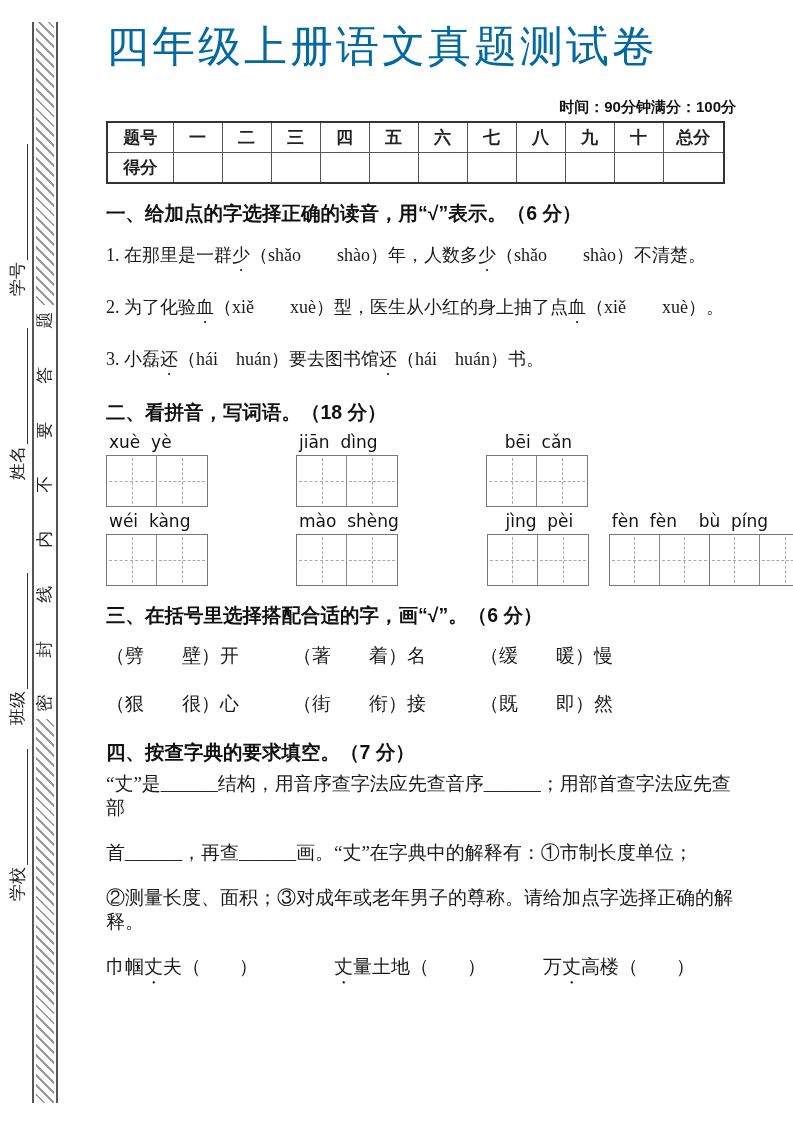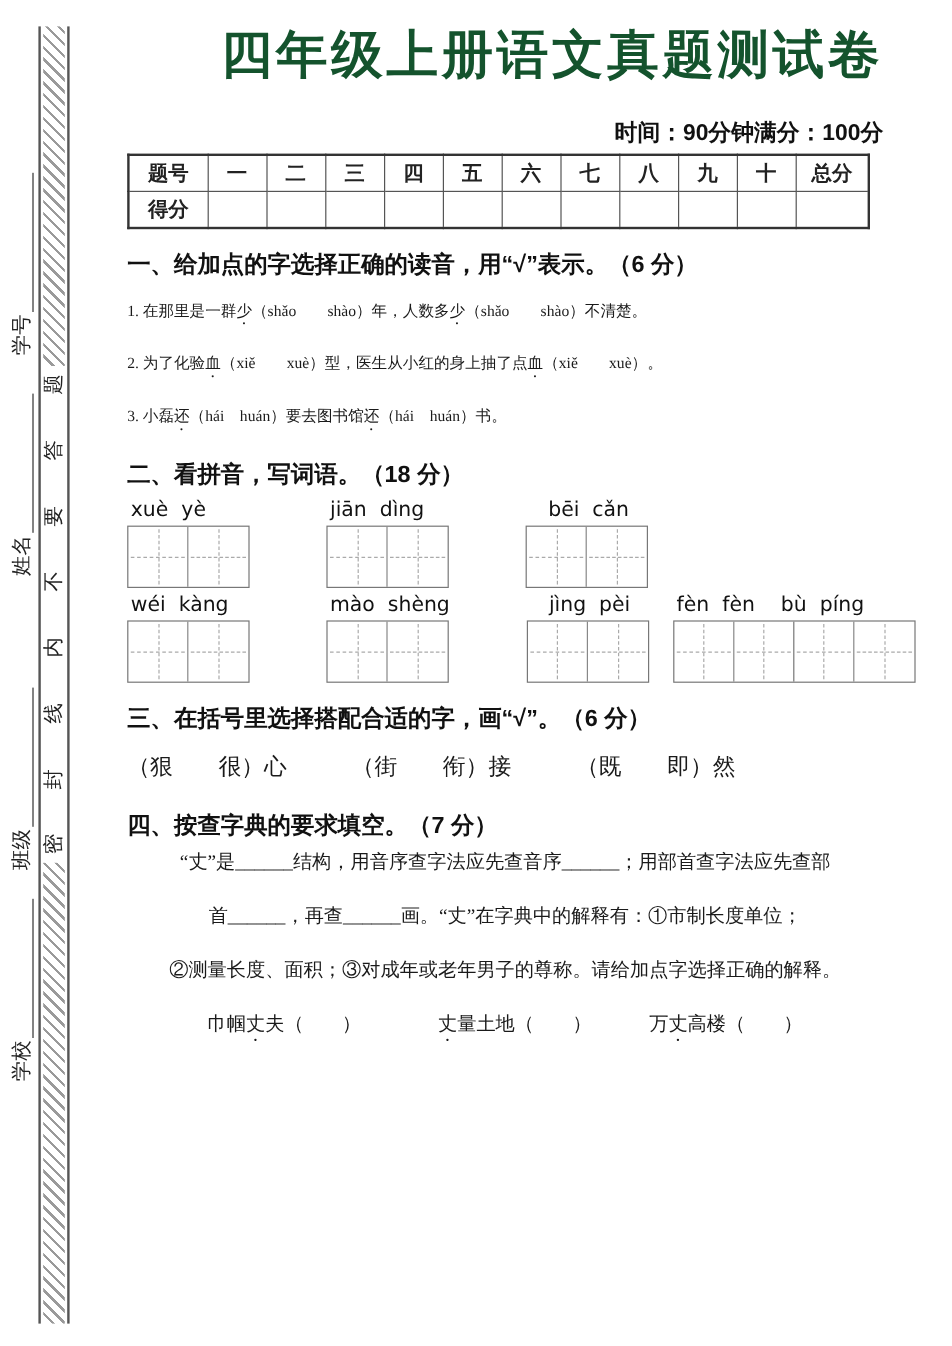--- a/index.html
+++ b/index.html
@@ -29,70 +29,70 @@
   .hatch { margin:0 2px; background:repeating-linear-gradient(45deg, transparent 0 5px, #9a9a9a 5px 7px); }
   .hatch-top { height:283px; }
   .hatch-bottom { flex:1; }
   .seal-chars { display:flex; flex-direction:column; justify-content:space-between; height:402px; padding:6px 0; }
   .seal-char { display:block; transform:rotate(-90deg); font-size:17px; line-height:1.1; color:#222; text-align:center; }
 
   
   .content { position:absolute; left:106px; top:0; width:630px; }
 
   .paper-title {
-    margin:20px 0 0; text-align:right; font-family:"Liberation Sans",sans-serif;
-    font-weight:bold; font-size:43px; letter-spacing:3px; line-height:1.25; color:#14532d;
+    margin:20px 0 0; text-align:left; font-family:"Liberation Sans",sans-serif;
+    font-weight:normal; font-size:43px; letter-spacing:3px; line-height:1.25; color:#0369a1;
   }
   .paper-subtitle {
     margin:14px 0 0; text-align:center; font-family:"Liberation Sans",sans-serif;
     font-weight:bold; font-size:33px; letter-spacing:1px; color:#111;
   }
   .time-info {
     margin:24px 0 4px; text-align:right; font-family:"Liberation Sans",sans-serif;
-    font-weight:bold; font-size:19px; color:#111;
+    font-weight:bold; font-size:15px; color:#111;
   }
 
   table.score-table { border-collapse:collapse; width:527px; table-layout:fixed; }
   table.score-table td {
     border:1px solid #555; height:29px; text-align:center; vertical-align:middle;
     font-size:17px; font-weight:bold; color:#222; padding:0;
   }
   table.score-table { border:2px solid #333; }
   col.c-label { width:66px; } col.c-num { width:49px; } col.c-total { width:61px; }
 
   .sec-heading {
     font-family:"Liberation Sans",sans-serif; font-weight:bold; font-size:19.5px;
     margin:16px 0 6px; color:#111; white-space:pre-wrap;
   }
-  .q-line { font-size:13px; margin:16px 0 20px; white-space:pre-wrap; color:#1a1a1a; }
+  .q-line { font-size:18px; margin:16px 0 20px; white-space:pre-wrap; color:#1a1a1a; }
 
   .dot-under {
     -webkit-text-emphasis-style:filled dot; -webkit-text-emphasis-position:under;
     text-emphasis-style:filled dot; text-emphasis-position:under right;
   }
 
   
   .grid-row { display:flex; align-items:flex-end; margin:2px 0 4px; }
-  .grid-block { margin-right:64px; }
+  .grid-block { margin-right:88px; }
   .grid-row .grid-block:nth-child(3) { margin-right:20px;text-align:center; }
   .grid-row .grid-block:last-child { margin-right:0; }
   .pinyin { font-family:"DejaVu Sans",sans-serif; font-size:17px; color:#111; white-space:pre; margin:0 0 3px 3px; }
   .grid { display:flex; border:1.6px solid #777; width:max-content; background:#fff; }
   .gcell { position:relative; width:50px; height:50px; border-right:1px solid #888; box-sizing:border-box; }
   .grid .gcell:last-child { border-right:none; }
   .grid.g4 .gcell:nth-child(2) { border-right:1.8px solid #777; }
   .gcell::before { content:""; position:absolute; left:50%; top:2px; bottom:2px; border-left:1px dashed #aaa; }
   .gcell::after  { content:""; position:absolute; top:50%; left:2px; right:2px; border-top:1px dashed #aaa; }
 
   
   .pair-row { display:flex; margin:14px 0 22px; font-size:19px; }
   .pair-row .pair { width:187px; white-space:pre; }
   .pair-row .pair:last-child { width:auto; }
 
-  .para-line { font-size:16px; margin:0 0 21px; white-space:pre-wrap; line-height:24px;text-align:center; }
+  .para-line { font-size:19px; margin:0 0 21px; white-space:pre-wrap; line-height:24px; }
 </style>
 </head>
 <body>
 
 <div class="page">
 
   <div class="side-field field-pos-0">
     <span class="f-label">学号</span>
       <span class="f-line"></span>
   </div>
@@ -233,20 +233,25 @@
             <div class="gcell"></div>
             <div class="gcell"></div>
             <div class="gcell"></div>
             <div class="gcell"></div>
           </div>
       </div>
     </div>
 
     <div class="sec-heading">三、在括号里选择搭配合适的字，画“√”。（6 分）</div>
     <div class="pair-row">
+      <span class="pair">（劈　　壁）开</span>
+      <span class="pair">（著　　着）名</span>
+      <span class="pair">（缓　　暖）慢</span>
+    </div>
+    <div class="pair-row">
       <span class="pair">（狠　　很）心</span>
       <span class="pair">（街　　衔）接</span>
       <span class="pair">（既　　即）然</span>
     </div>
 
     <div class="sec-heading">四、按查字典的要求填空。（7 分）</div>
     <div class="para-line">“丈”是______结构，用音序查字法应先查音序______；用部首查字法应先查部</div>
     <div class="para-line">首______，再查______画。“丈”在字典中的解释有：①市制长度单位；</div>
     <div class="para-line">②测量长度、面积；③对成年或老年男子的尊称。请给加点字选择正确的解释。</div>
     <div class="para-line"><span>巾帼</span><span class="dot-under">丈</span><span>夫（　　）　　　　</span><span class="dot-under">丈</span><span>量土地（　　）　　　万</span><span class="dot-under">丈</span><span>高楼（　　）</span></div>

